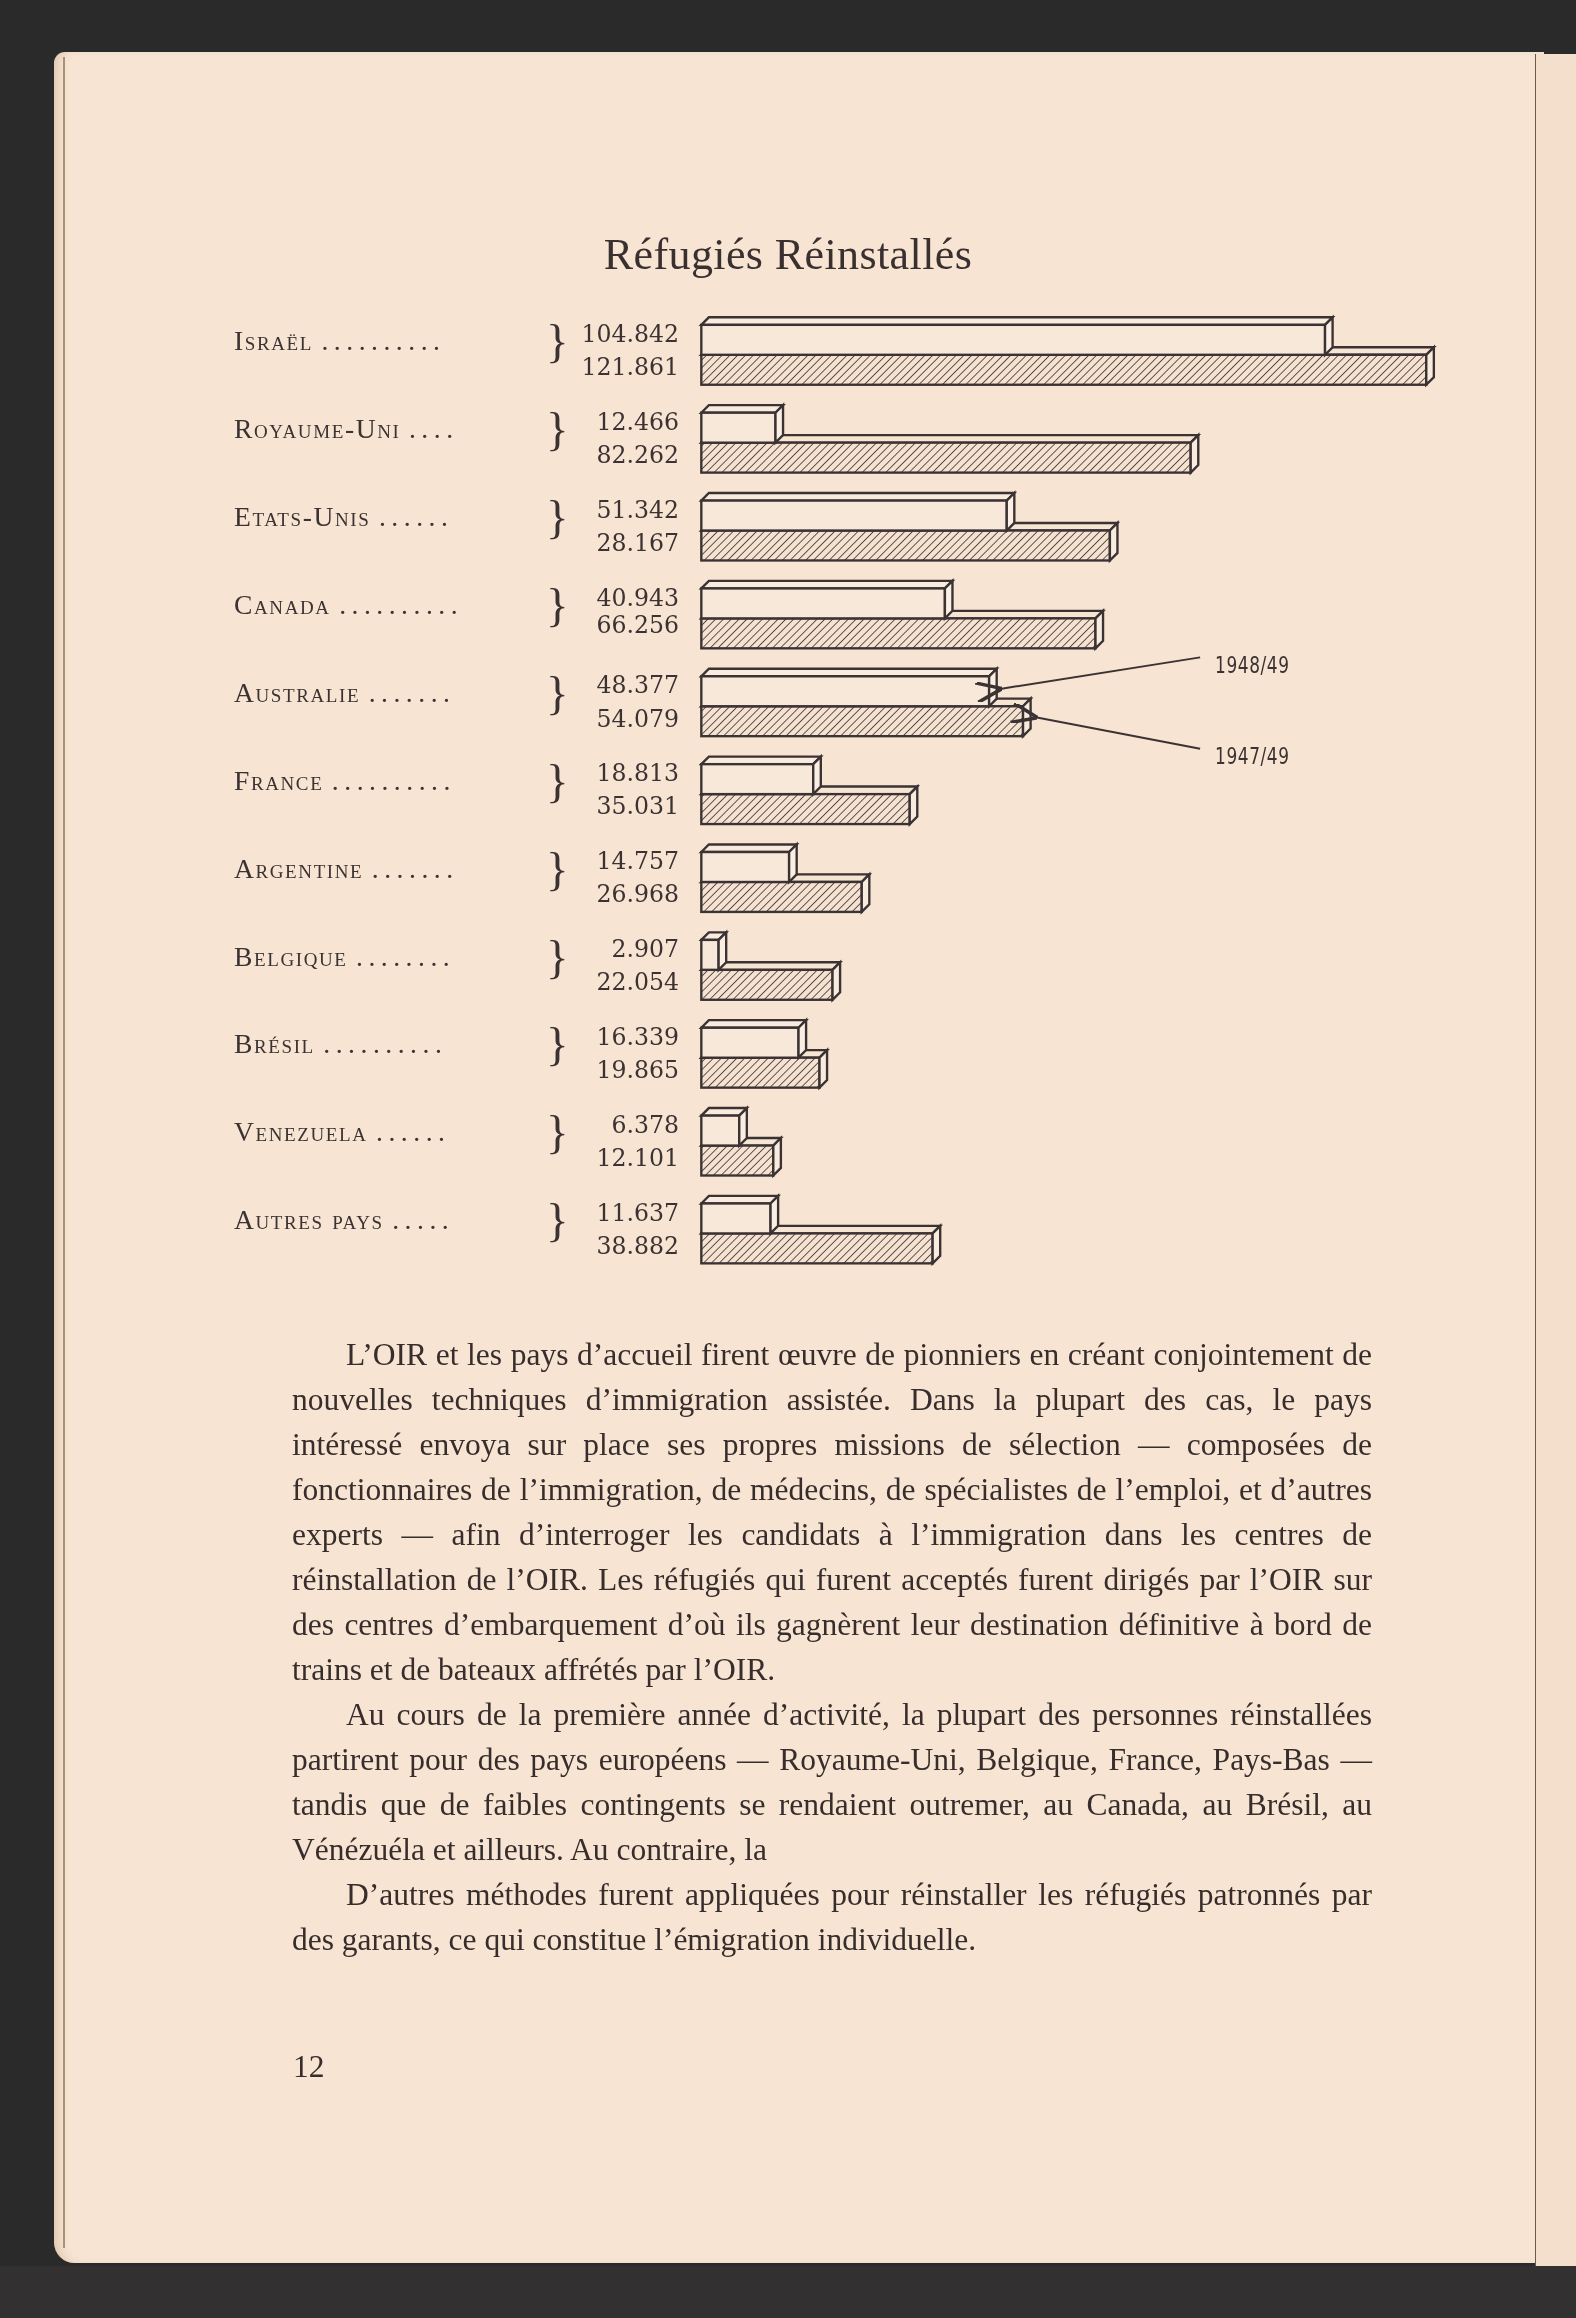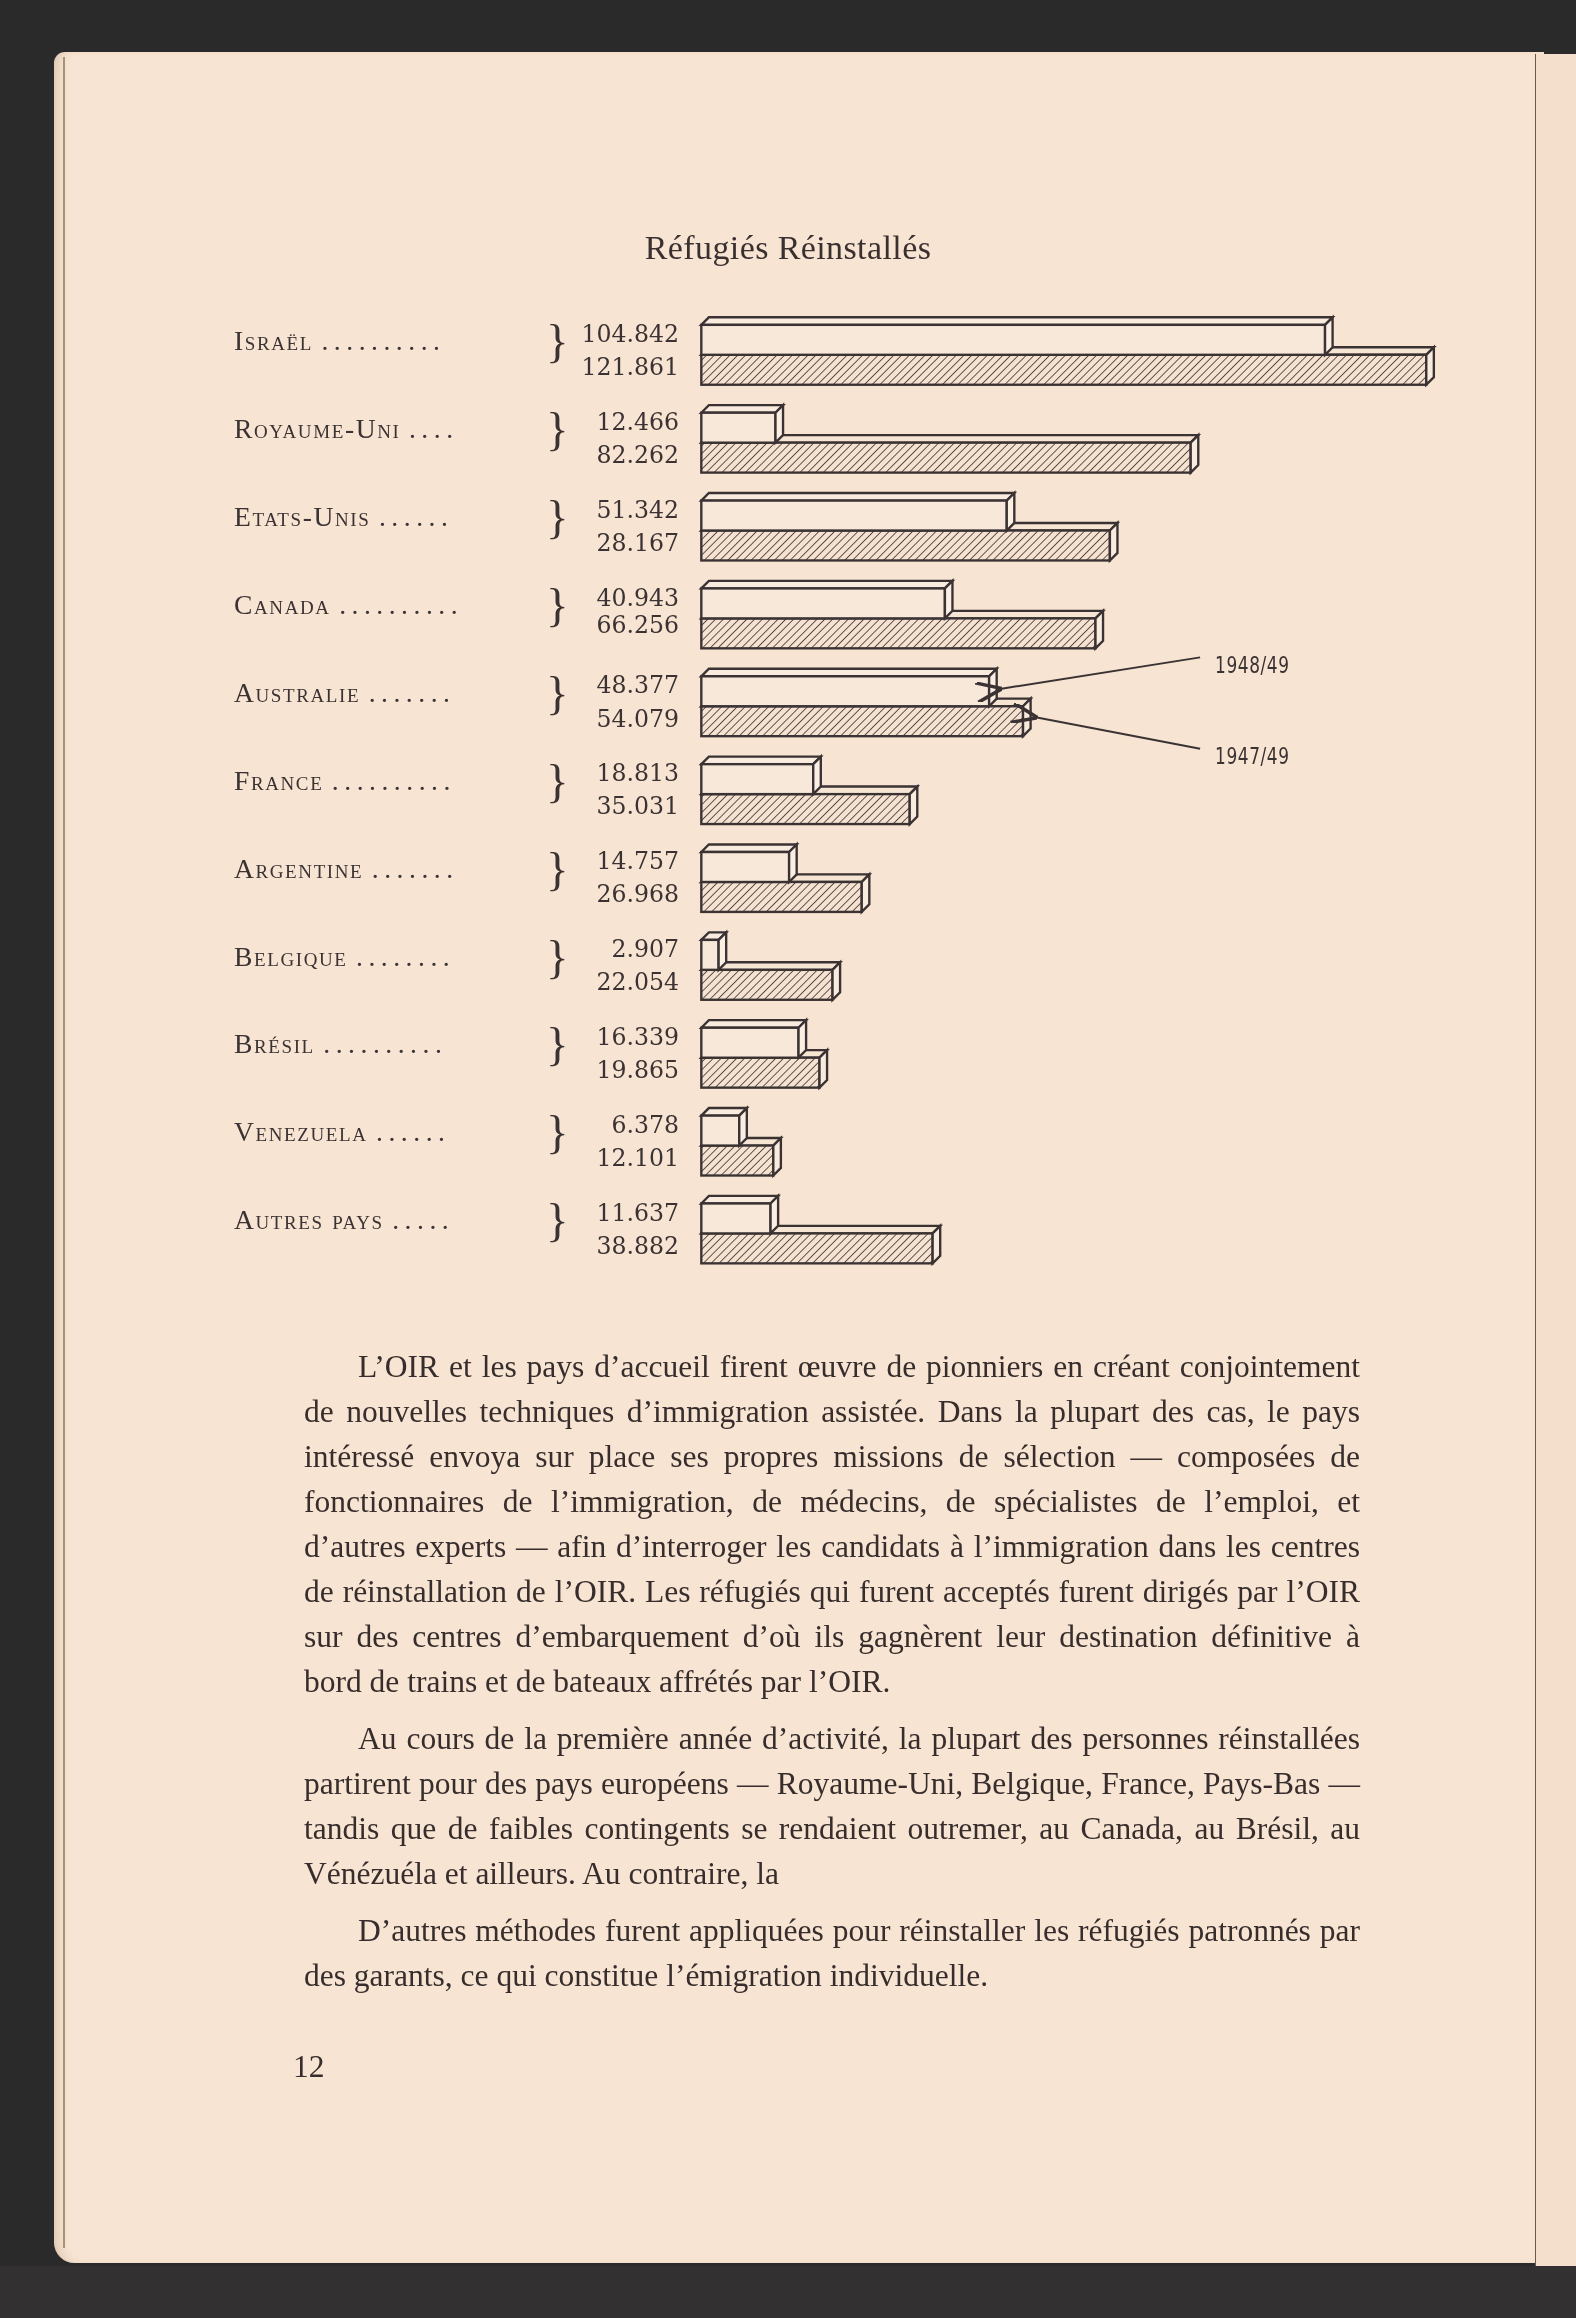--- a/index.html
+++ b/index.html
@@ -20,21 +20,21 @@
   .next-page {
     position:absolute; left:1535px; top:54px; width:47px; height:2230px;
     background:#f4dfcc; border-left:1.6px solid #6c5a48;
   }
   .dark-strip {
     position:absolute; left:0; top:2266px; width:1576px; height:53px; background:#333031;
   }
 
   .title {
     position:absolute; left:0; width:1576px; top:229px; text-align:center;
-    font-family:"Liberation Serif", serif; font-size:34px; color:#3a3030; letter-spacing:0.4px;
+    font-family:"Liberation Serif", serif; font-size:44px; color:#3a3030; letter-spacing:0.4px;
   }
   .row-label {
     position:absolute; left:234px; font-family:"Liberation Serif", serif;
     font-size:27.6px; color:#3b3233; font-variant:small-caps; letter-spacing:1.6px; white-space:nowrap;
   }
   .row-label .dots { letter-spacing:5.5px; }
   .brace {
     position:absolute; left:546px; font-family:"Liberation Serif", serif;
     font-size:47px; color:#3b3233; line-height:1;
   }
@@ -46,21 +46,21 @@
   .legend-label {
     position:absolute; font-family:"DejaVu Sans", sans-serif; font-size:23.6px; color:#3b3233;
     transform:scaleX(0.72); transform-origin:left center; letter-spacing:0.8px;
   }
 
   .body-text {
     position:absolute; left:292px; top:1332px; width:1080px;
     font-family:"Liberation Serif", serif; font-size:31.5px; line-height:45px;
     color:#362d2c; text-align:justify;
   }
-  .body-text p { margin:12px; text-indent:54px; }
+  .body-text p { margin:0; text-indent:54px; }
   .page-num {
     position:absolute; left:293px; top:2049px; font-family:"Liberation Serif", serif;
     font-size:31.5px; color:#362d2c;
   }
 </style>
 </head>
 <body>
 
 <div class="page"></div>
 <div class="page-edge-left"></div>

